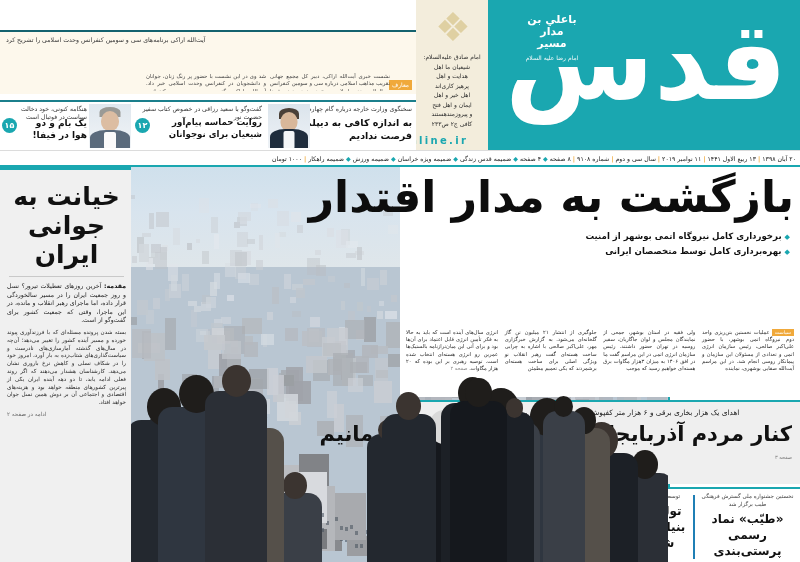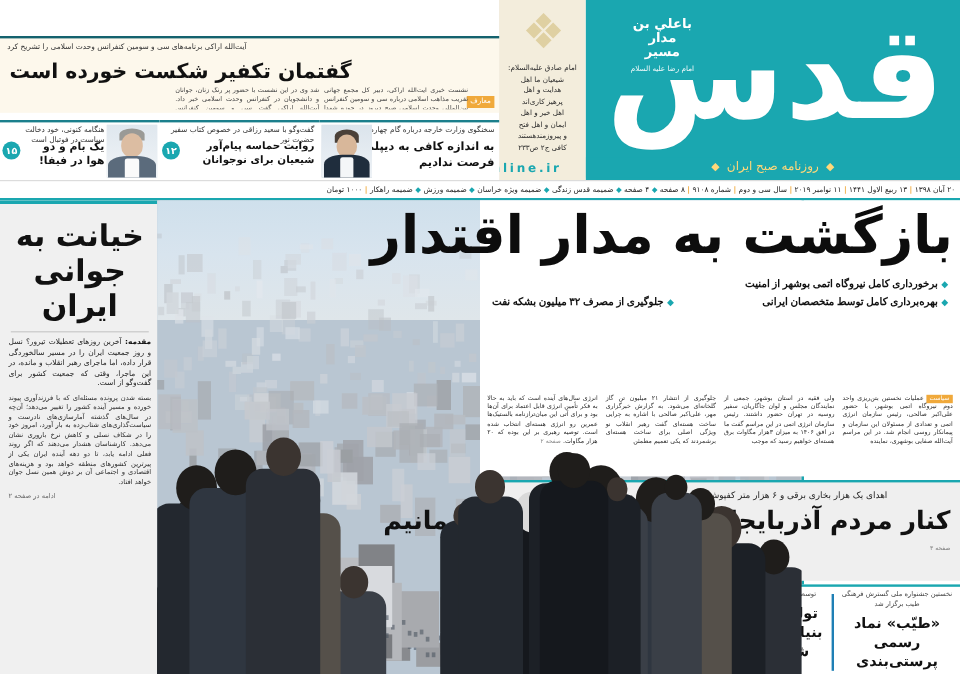--- a/index.html
+++ b/index.html
@@ -160,21 +160,21 @@
     font-size:9.2px;line-height:14px;color:#111;font-weight:bold;
     border-right:3px solid #f0a93b;padding-right:5px;margin-top:3px;
     white-space:nowrap;
   }
   .main-head{
     font-size:44px;line-height:52px;font-weight:bold;color:#0d0d0d;
     text-align:center;margin-top:4px;letter-spacing:-1px;white-space:nowrap;
   }
   .bullets{margin-top:8px;display:flex;justify-content:space-between;
     direction:rtl;padding:0 4px;}
-  .bullet{font-size:8.6px;font-weight:bold;color:#111;white-space:nowrap;font-family:Liberation Serif, serif;}
+  .bullet{font-size:8.6px;font-weight:bold;color:#111;white-space:nowrap;}
   .bullet .dia{color:#1aa7b0;font-size:7px;padding-left:3px;}
   .bullets-2{margin-top:5px;display:flex;justify-content:space-between;
     direction:rtl;padding:0 4px;}
 
   .mcols{position:absolute;top:162px;right:6px;width:388px;display:flex;
     justify-content:space-between;direction:rtl;}
   .mcol{width:92px;font-size:5.2px;line-height:7.2px;color:#2b2b2b;text-align:justify;}
   .mcol .tagl{display:inline-block;background:#f0a93b;color:#fff;font-size:5px;
     padding:0 3px;line-height:7px;margin-left:2px;}
   .mcol .more{color:#888;font-size:5px;}
@@ -223,23 +223,20 @@
   <div class="masthead">
 
     <div class="mast-logo">
       <div class="wordmark">قدس</div>
       <div class="mast-arabic">
         <span>باعلي بن</span><br>
         <span>مدار</span><br>
         <span>مسیر</span>
         <span class="sm">امام رضا علیه السلام</span>
       </div>
-      <div class="tagline">
-        <span class="dia">◆</span><span>روزنامه صبح ایران</span><span class="dia">◆</span>
-      </div>
     </div>
 
     <div class="mast-hadith">
       <div class="orn">❖</div>
       <div class="lines">
         <span>امام صادق علیه‌السلام:</span>
         <span>شیعیان ما اهل</span>
         <span>هدایت و اهل</span>
         <span>پرهیز کاری‌اند</span>
         <span>اهل خیر و اهل</span>
@@ -250,21 +247,20 @@
     </div>
 
     <div class="mast-url">www.qudsonline.ir</div>
 
     <div class="mast-news">
 
       <div class="nb" style="top:30px;right:0;width:416px;height:62px;">
         <div style="position:absolute;top:4px;right:6px;left:6px;">
           <div class="nb-kicker" style="text-align:left;direction:rtl;">آیت‌الله اراکی برنامه‌های سی و سومین کنفرانس وحدت اسلامی را تشریح کرد</div>
         </div>
-        <div class="nb-head" style="position:absolute;top:17px;left:8px;font-size:17px;line-height:22px;white-space:nowrap;">گفتمان تکفیر شکست خورده است</div>
         <div style="position:absolute;top:42px;right:4px;width:150px;">
           <span class="nb-tag">معارف</span>
         </div>
         <div class="nb-micro" style="position:absolute;top:41px;right:26px;width:120px;text-align:justify;overflow:hidden;height:18px;">نشست خبری آیت‌الله اراکی، دبیر کل مجمع جهانی تقریب مذاهب اسلامی درباره سی و سومین کنفرانس بین‌المللی وحدت اسلامی صبح دیروز در حوزه شهدا برگزار شد.</div>
         <div class="nb-micro" style="position:absolute;top:41px;right:150px;width:120px;text-align:justify;overflow:hidden;height:18px;">شد وی در این نشست با حضور پر رنگ زنان، جوانان و دانشجویان در کنفرانس وحدت اسلامی خبر داد. آیت‌الله اراکی گفت سی و سومین کنفرانس بین‌المللی…</div>
       </div>
 
       <div class="nb plain" style="top:100px;right:0;width:150px;height:48px;border-top:2px solid #1b7f8c;">
         <div class="nb-kicker" style="position:absolute;top:3px;right:4px;left:4px;text-align:right;">سخنگوی وزارت خارجه درباره گام چهارم برجام:</div>
         <div class="nb-head" style="position:absolute;top:14px;right:4px;left:4px;font-size:9.5px;line-height:13px;text-align:right;">به اندازه کافی به دیپلماسی فرصت ندادیم</div>
@@ -1330,23 +1326,20 @@
 
     <div class="bullets">
       <div class="bullet">
         <span class="dia">◆</span><span>برخورداری کامل نیروگاه اتمی بوشهر از امنیت</span>
       </div>
     </div>
     <div class="bullets-2">
       <div class="bullet">
         <span class="dia">◆</span><span>بهره‌برداری کامل توسط متخصصان ایرانی</span>
       </div>
-      <div class="bullet">
-        <span class="dia">◆</span><span>جلوگیری از مصرف ۳۲ میلیون بشکه نفت</span>
-      </div>
     </div>
 
     <div class="mcols">
       <div class="mcol">
         <span class="tagl">سیاست</span><span>عملیات نخستین بتن‌ریزی واحد دوم نیروگاه اتمی بوشهر، با حضور علی‌اکبر صالحی، رئیس سازمان انرژی اتمی و تعدادی از مسئولان این سازمان و پیمانکار روسی انجام شد. در این مراسم آیت‌الله صفایی بوشهری، نماینده</span>
       </div>
       <div class="mcol">ولی فقیه در استان بوشهر، جمعی از نمایندگان مجلس و لوان جاگاریان، سفیر روسیه در تهران حضور داشتند. رئیس سازمان انرژی اتمی در این مراسم گفت ما در افق ۱۴۰۶ به میزان ۳هزار مگاوات برق هسته‌ای خواهیم رسید که موجب</div>
       <div class="mcol">جلوگیری از انتشار ۲۱ میلیون تن گاز گلخانه‌ای می‌شود. به گزارش خبرگزاری مهر، علی‌اکبر صالحی با اشاره به چرایی ساخت هسته‌ای گفت رهبر انقلاب نو ویژگی اصلی برای ساخت هسته‌ای برشمردند که یکی تعمیم مطمئن</div>
       <div class="mcol">
         <span>انرژی سال‌های آینده است که باید به حالا به فکر تأمین انرژی قابل اعتماد برای آن‌ها بود و برای آتی این میان‌ترازنامه بالستیک‌ها عمرین رو انرژی هسته‌ای انتخاب شده است. توصیه رهبری بر این بوده که ۲۰ هزار مگاوات.</span>

